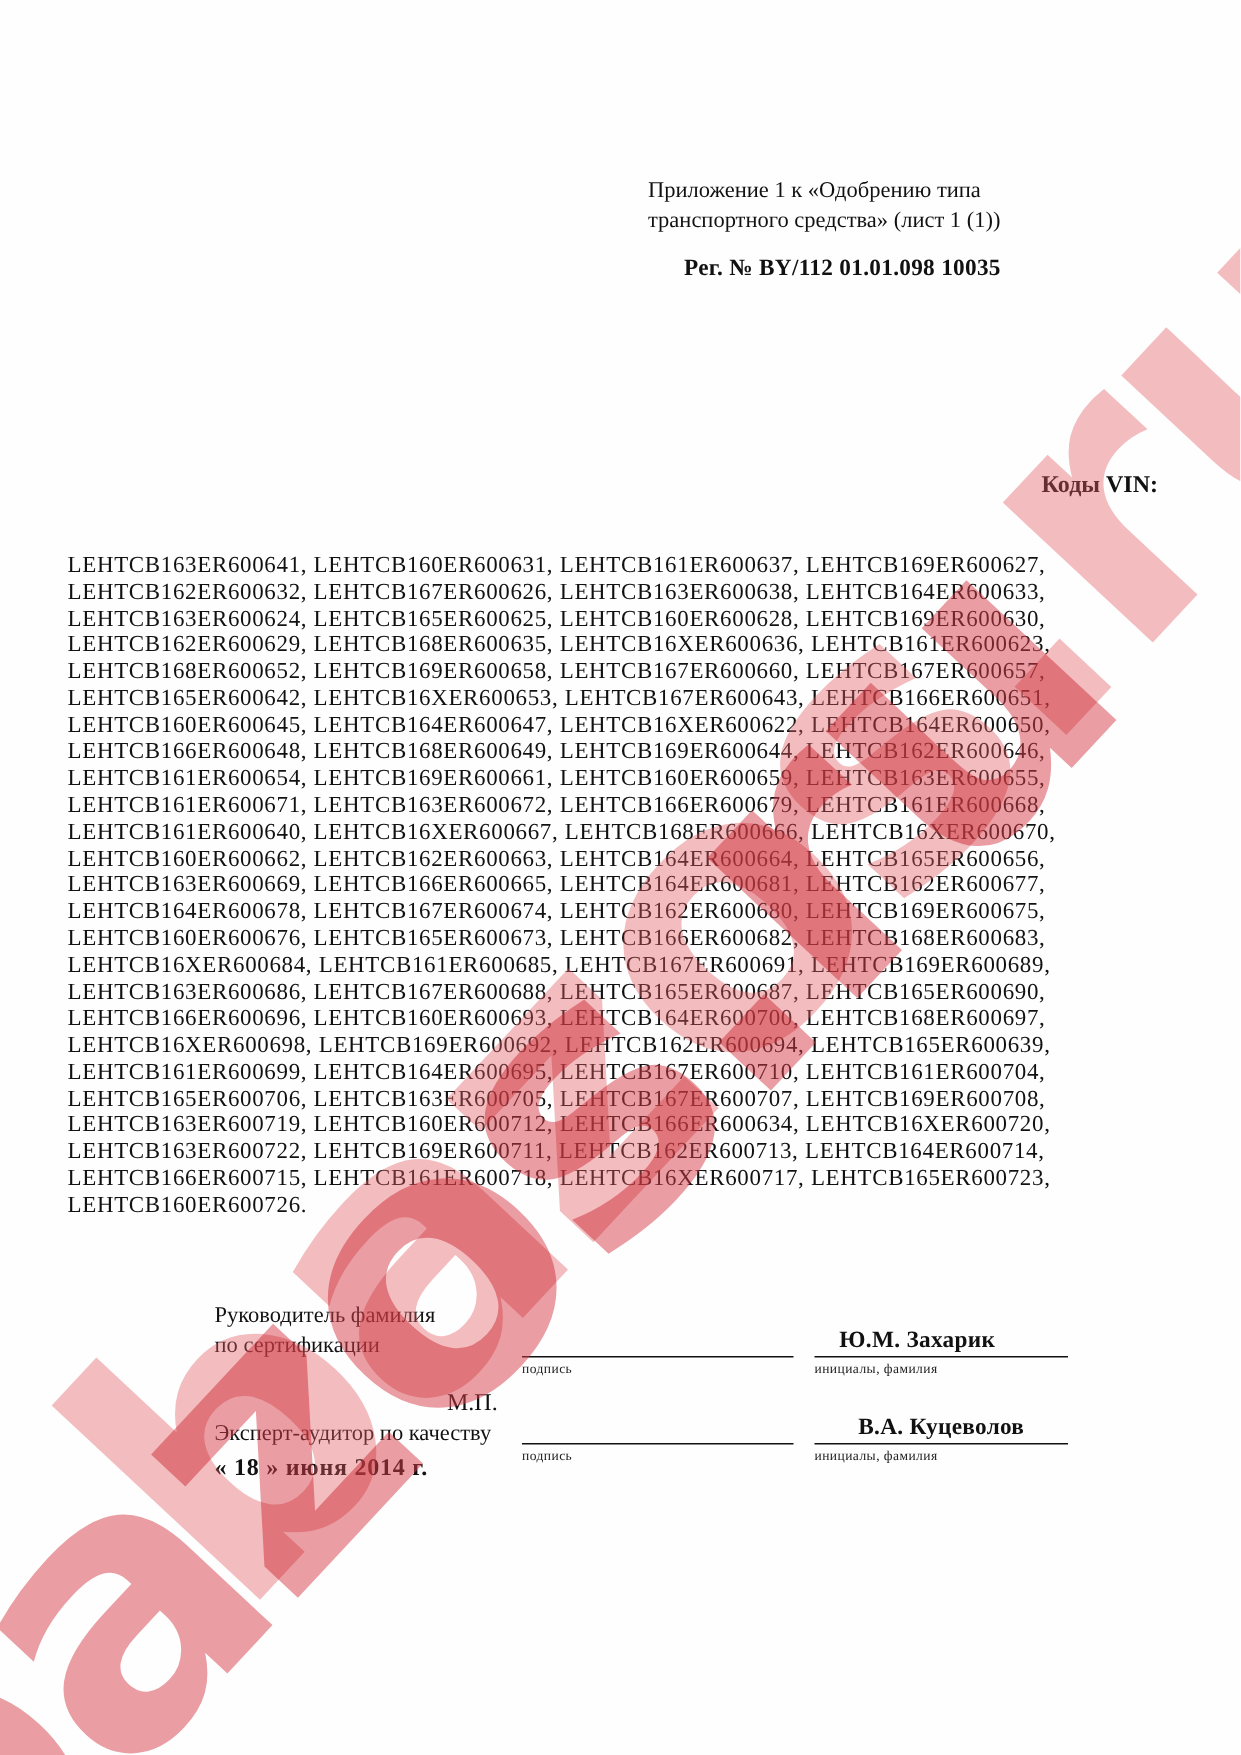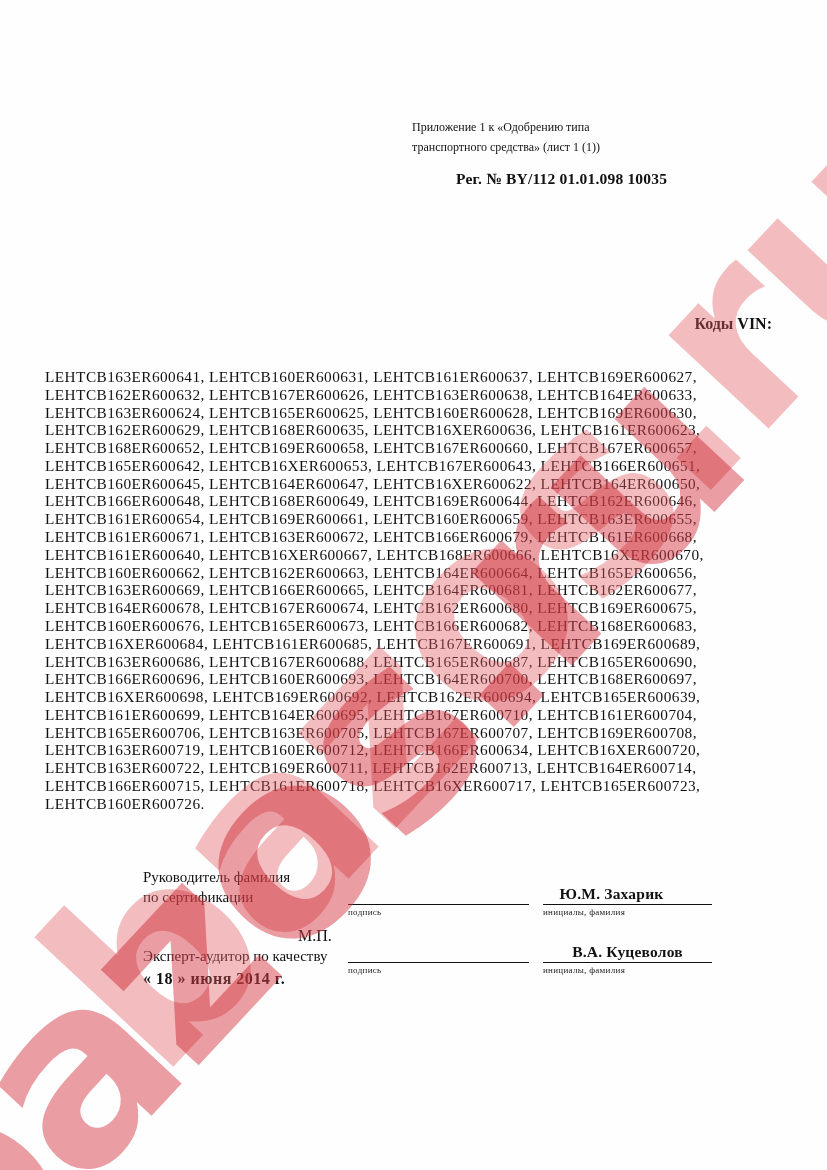--- a/index.html
+++ b/index.html
@@ -5,21 +5,21 @@
   html,body{margin:0;padding:0;background:#ffffff;}
   .page{
     position:relative;
     width:827px;height:1170px;
     background:#fefefe;
     overflow:hidden;
     font-family:"Liberation Serif", serif;
     color:#111;
   }
   
-  .hdr{position:absolute;left:412px;top:118px;width:350px;font-size:12px;line-height:19.5px;}
+  .hdr{position:absolute;left:432px;top:118px;width:350px;font-size:15px;line-height:19.5px;}
   .reg{position:absolute;left:408px;top:170px;font-size:15.5px;font-weight:bold;letter-spacing:0.2px;margin-left:48px;}
   
   .vin-title{position:absolute;left:55px;right:55px;top:315px;text-align:right;font-weight:bold;font-size:16px;}
   .vin-block{position:absolute;left:45px;right:45px;top:352px;text-align:left;
              font-size:15.3px;line-height:17.78px;letter-spacing:0.45px;white-space:nowrap;margin-top:16px;}
   .vin-line{white-space:nowrap;}
   
   .abs{position:absolute;}
   .role{font-size:15px;line-height:20px;}
   .sig-line{height:0;border-bottom:1.4px solid #111;}

